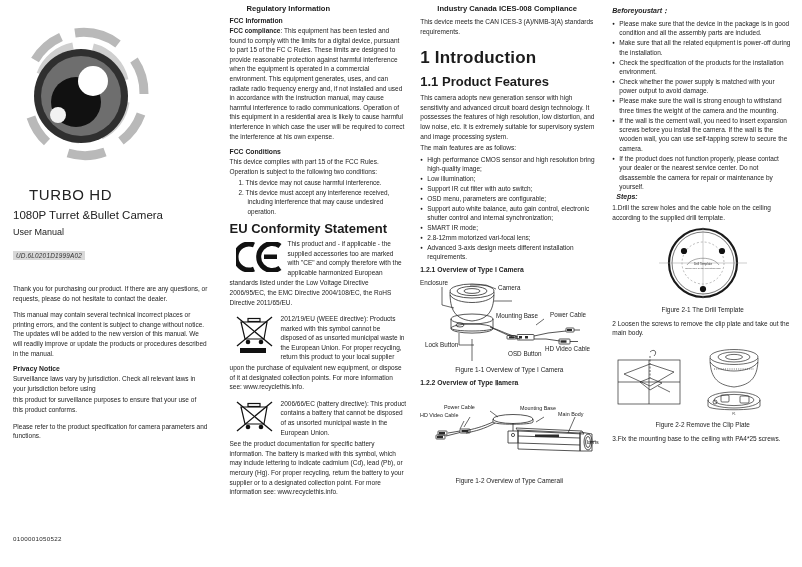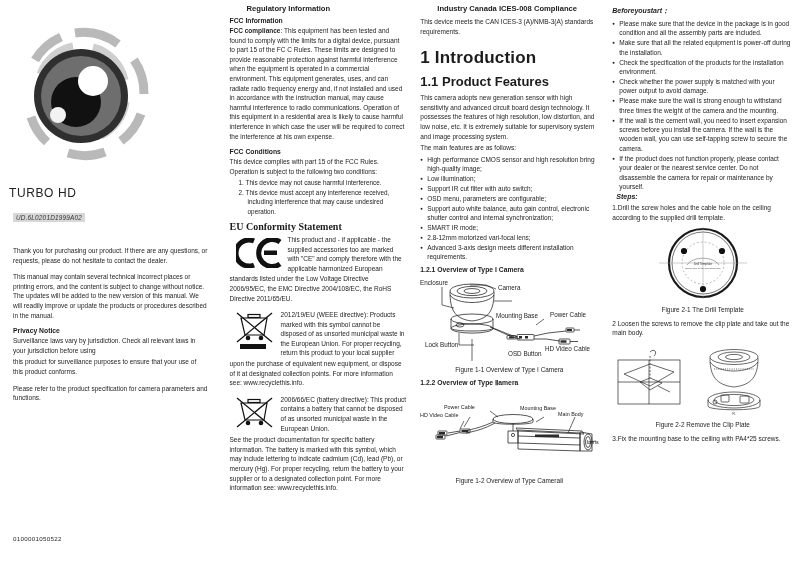--- a/index.html
+++ b/index.html
@@ -43,24 +43,23 @@
     font-weight: bold;
     margin: 0 0 6px 0;
     letter-spacing: .2px;
   }
   .h2 {
     font-size: 13px;
     font-weight: bold;
     margin: 6px 0 4px 0;
   }
   .h3 {
-    font-size: 10px;
+    font-size: 13px;
     font-weight: bold;
     margin: 5px 0 3px 0;
-    font-family: Liberation Serif, serif;
   }
   .h3s {
     font-size: 6.8px;
     font-weight: bold;
     margin: 4px 0 2px 0;
   }
   .sechead {
     font-size: 7.6px;
     font-weight: bold;
     margin: 0 0 4px 17px;
@@ -95,23 +94,23 @@
     margin-left: 9px;
   }
 
   
   .logo-wrap {
     width: 150px; height: 152px;
     position: relative;
     margin: 18px 0 12px 4px;
   }
   .brand-title {
-    font-size: 12px;
+    font-size: 15px;
     letter-spacing: .6px;
-    margin: 4px 0 6px 0;
+    margin: 4px 0 6px 20px;
     color: #222;
   }
   .brand-sub {
     font-size: 11.5px;
     margin: 0 0 6px 4px;
     color: #222;
   }
   .brand-manual {
     font-size: 9px;
     margin: 0 0 7px 4px;
@@ -190,20 +189,22 @@
         <circle cx="68" cy="74" r="40" fill="#6e6e6e"></circle>
 
         <circle cx="63" cy="80" r="25" fill="#111111"></circle>
 
         <circle cx="80" cy="59" r="15" fill="#ffffff"></circle>
         <circle cx="45" cy="93" r="8" fill="#f2f2f2"></circle>
       </svg>
     </div>
 
     <div class="brand-title">TURBO HD</div>
+    <div class="brand-sub">1080P Turret &amp;Bullet Camera</div>
+    <div class="brand-manual">User Manual</div>
     <div><span class="udcode">UD.6L0201D1999A02</span></div>
 
     <div class="cover-body">
       <p class="p">Thank you for purchasing our product. If there are any questions, or requests, please do not hesitate to contact the dealer.</p>
       <p class="p">This manual may contain several technical incorrect places or printing errors, and the content is subject to change without notice. The updates will be added to the new version of this manual. We will readily improve or update the products or procedures described in the manual.</p>
       <div class="h3s">Privacy Notice</div>
       <p class="p tight">Surveillance laws vary by jurisdiction. Check all relevant laws in your jurisdiction before using</p>
       <p class="p">this product for surveillance purposes to ensure that your use of this product conforms.</p>
       <p class="p">Please refer to the product  specification for camera parameters and functions.</p>
     </div>

